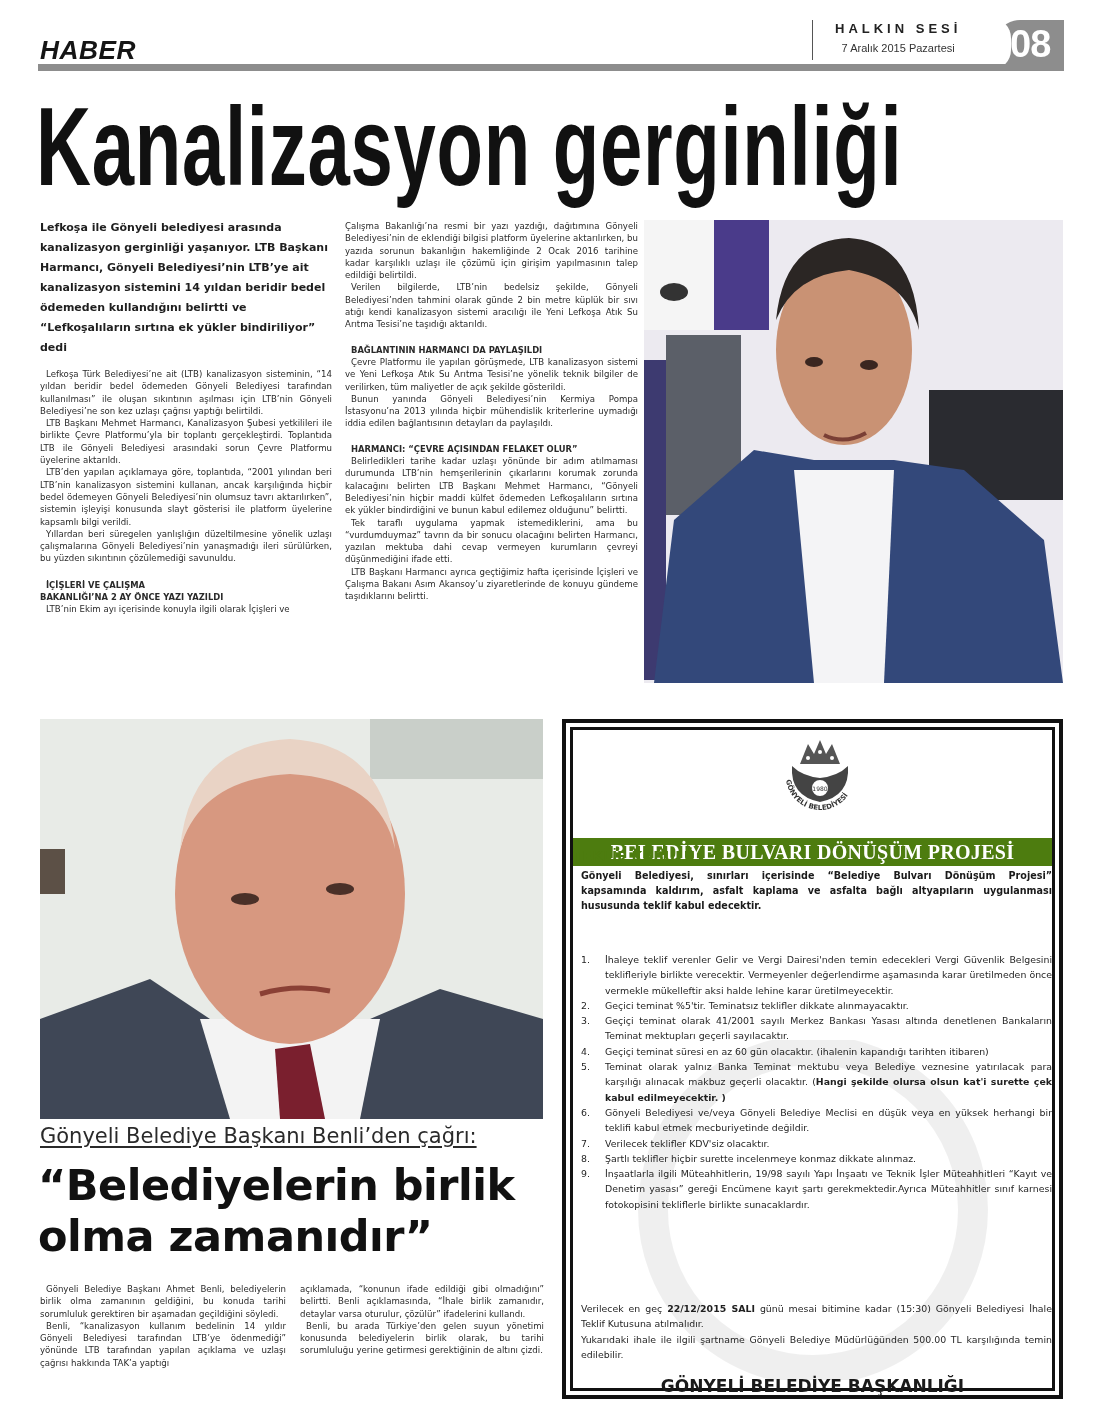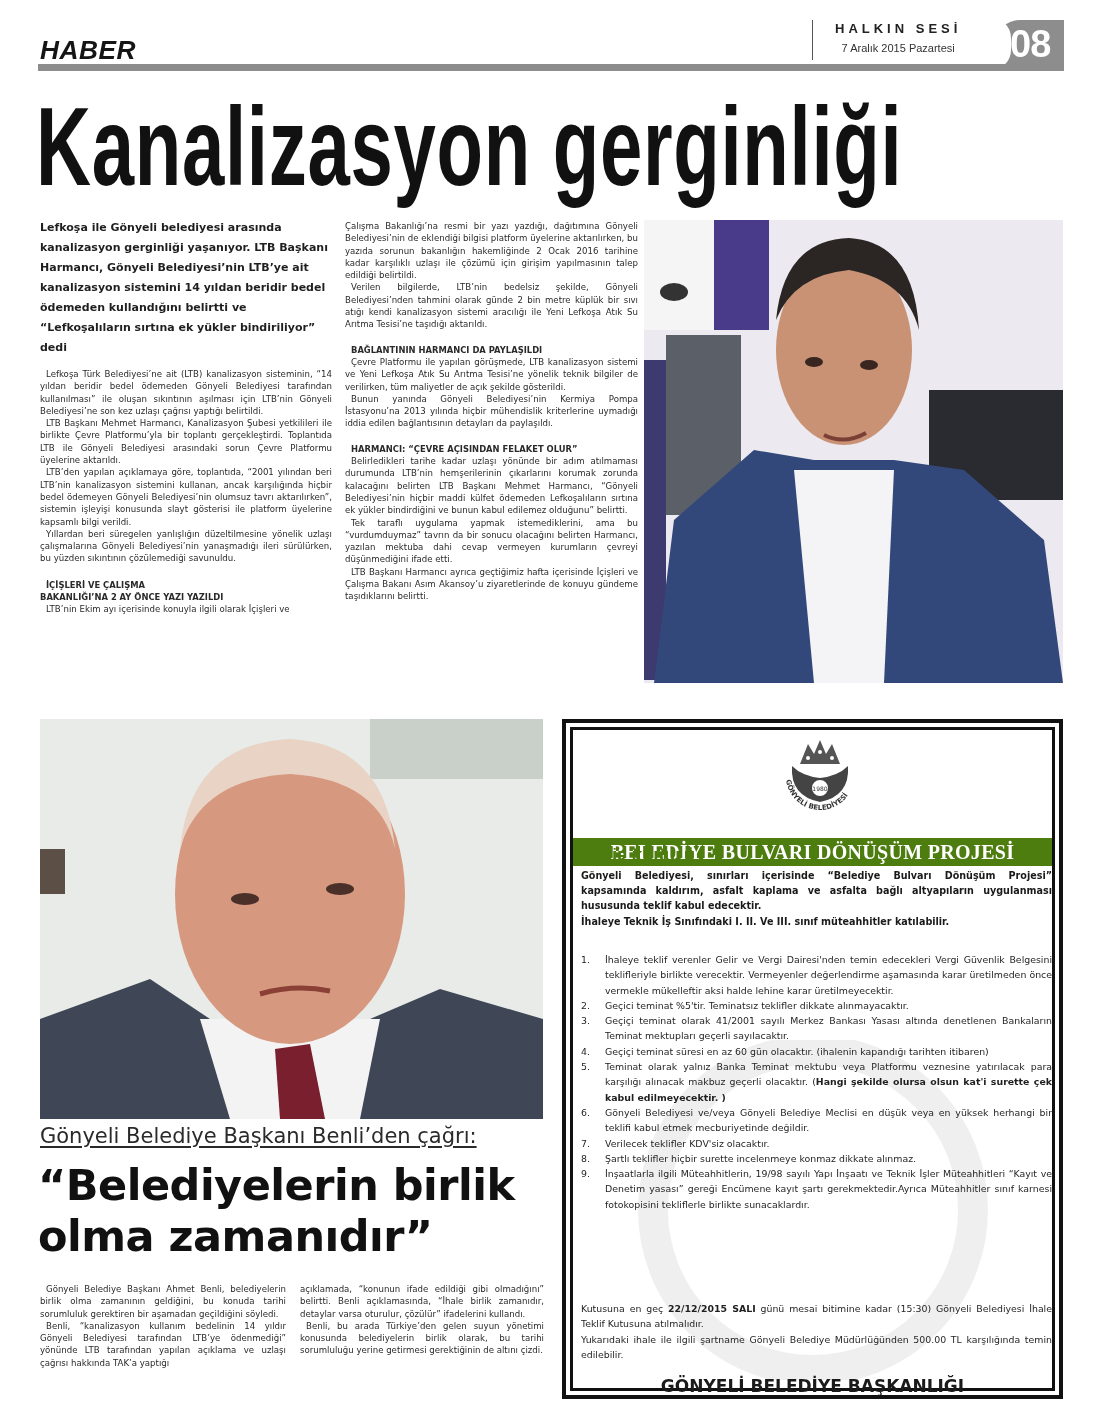--- a/index.html
+++ b/index.html
@@ -151,59 +151,58 @@
         <circle cx="54" cy="22" r="2" fill="#fff"></circle>
       <circle cx="42" cy="52" r="9" fill="#fff" stroke="#444" stroke-width="2"></circle>
       <text x="42" y="55" font-size="6" text-anchor="middle" fill="#333" font-family="DejaVu Sans, sans-serif">1980</text>
       <path id="logoArc" d="M8 40 A34 34 0 0 0 76 40" fill="none"></path>
       <text font-size="7" font-weight="bold" fill="#333" font-family="DejaVu Sans, sans-serif"><textPath href="#logoArc" startOffset="4">GÖNYELİ BELEDİYESİ</textPath></text>
     </svg>
     <div class="ad-banner">BELEDİYE BULVARI DÖNÜŞÜM PROJESİ</div>
     <div class="ad-sub">TEKLİF KABULÜ</div>
     <div class="ad-intro">
       <div>Gönyeli Belediyesi, sınırları içerisinde “Belediye Bulvarı Dönüşüm Projesi” kapsamında kaldırım, asfalt kaplama ve asfalta bağlı altyapıların uygulanması hususunda teklif kabul edecektir.</div>
-      <div>İhaleye Teknik İş Sınıfındaki I. II. Ve III. sınıf müteahhitler katılabilir.</div>
     </div>
     <ol class="ad-list">
       <li>
           <span class="num">1.</span>
           <span class="txt">İhaleye teklif verenler Gelir ve Vergi Dairesi'nden temin edecekleri Vergi Güvenlik Belgesini teklifleriyle birlikte verecektir. Vermeyenler değerlendirme aşamasında karar üretilmeden önce vermekle mükelleftir aksi halde lehine karar üretilmeyecektir.</span>
         </li>
       <li>
           <span class="num">2.</span>
           <span class="txt">Geçici teminat %5'tir. Teminatsız teklifler dikkate alınmayacaktır.</span>
         </li>
       <li>
           <span class="num">3.</span>
           <span class="txt">Geçiçi teminat olarak 41/2001 sayılı Merkez Bankası Yasası altında denetlenen Bankaların Teminat mektupları geçerli sayılacaktır.</span>
         </li>
       <li>
           <span class="num">4.</span>
           <span class="txt">Geçiçi teminat süresi en az 60 gün olacaktır. (ihalenin kapandığı tarihten itibaren)</span>
         </li>
       <li>
           <span class="num">5.</span>
-          <span class="txt"><span>Teminat olarak yalnız Banka Teminat mektubu veya Platformu veznesine yatırılacak para karşılığı alınacak makbuz geçerli olacaktır. (</span><b>Hangi şekilde olursa olsun kat'i surette çek kabul edilmeyecektir. )</b></span>
+          <span class="txt"><span>Teminat olarak yalnız Banka Teminat mektubu veya Belediye veznesine yatırılacak para karşılığı alınacak makbuz geçerli olacaktır. (</span><b>Hangi şekilde olursa olsun kat'i surette çek kabul edilmeyecektir. )</b></span>
         </li>
       <li>
           <span class="num">6.</span>
           <span class="txt">Gönyeli Belediyesi ve/veya Gönyeli Belediye Meclisi en düşük veya en yüksek herhangi bir teklifi kabul etmek mecburiyetinde değildir.</span>
         </li>
       <li>
           <span class="num">7.</span>
           <span class="txt">Verilecek teklifler KDV'siz olacaktır.</span>
         </li>
       <li>
           <span class="num">8.</span>
           <span class="txt">Şartlı teklifler hiçbir surette incelenmeye konmaz dikkate alınmaz.</span>
         </li>
       <li>
           <span class="num">9.</span>
           <span class="txt">İnşaatlarla ilgili Müteahhitlerin, 19/98 sayılı Yapı İnşaatı ve Teknik İşler Müteahhitleri “Kayıt ve Denetim yasası” gereği Encümene kayıt şartı gerekmektedir.Ayrıca Müteahhitler sınıf karnesi fotokopisini tekliflerle birlikte sunacaklardır.</span>
         </li>
     </ol>
     <div class="ad-footer">
-      <div><span>Kutusuna en geç </span><b>22/12/2015 SALI</b><span> günü mesai bitimine kadar (15:30) Gönyeli Belediyesi İhale Teklif Kutusuna atılmalıdır.</span></div>
+      <div><span>Verilecek en geç </span><b>22/12/2015 SALI</b><span> günü mesai bitimine kadar (15:30) Gönyeli Belediyesi İhale Teklif Kutusuna atılmalıdır.</span></div>
       <div>Yukarıdaki ihale ile ilgili şartname Gönyeli Belediye Müdürlüğünden 500.00 TL karşılığında temin edilebilir.</div>
     </div>
     <div class="ad-signature">GÖNYELİ BELEDİYE BAŞKANLIĞI</div>
   </div>
 </div>
 
 </body></html>

